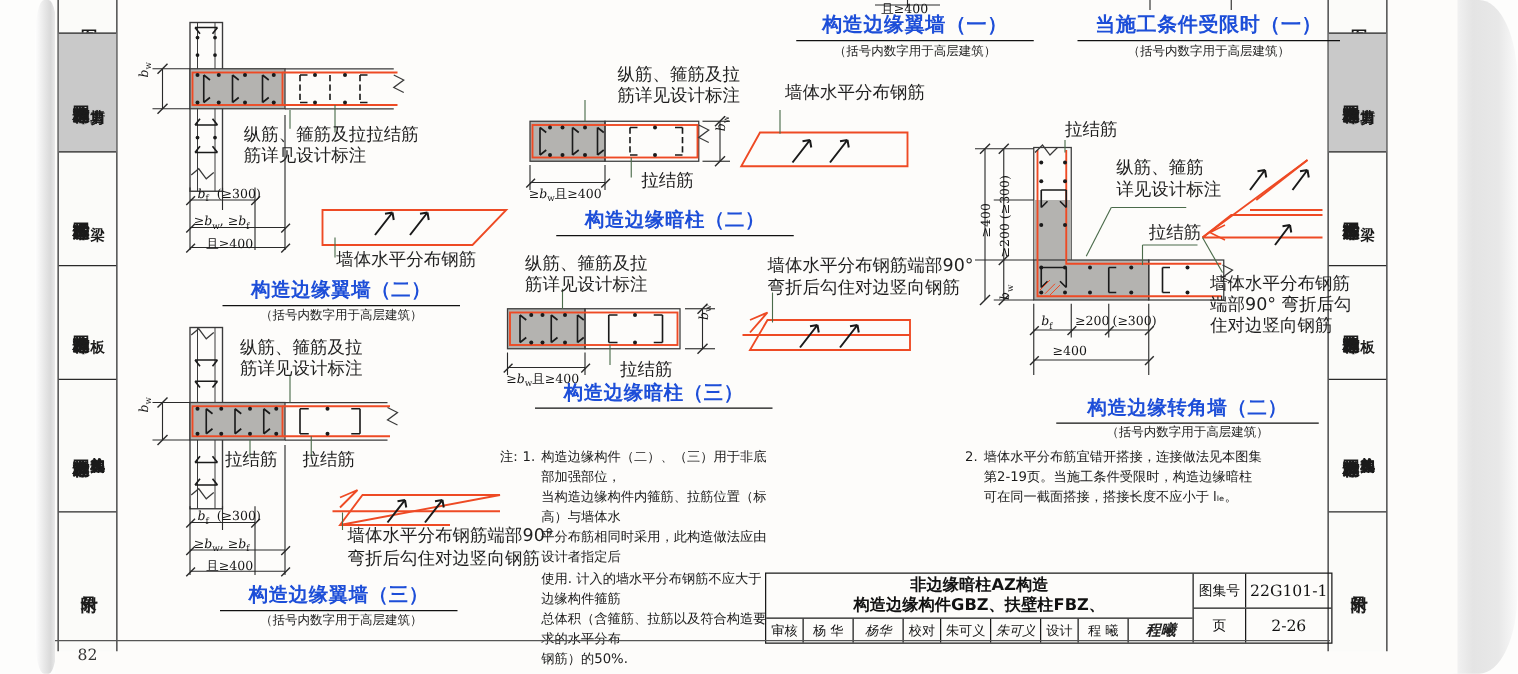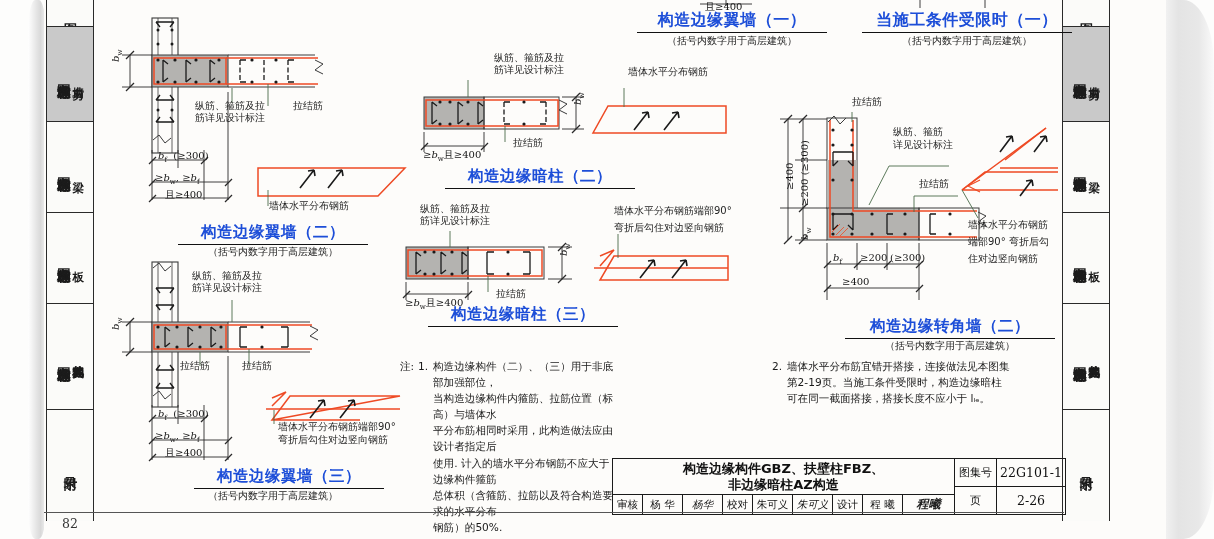--- a/index.html
+++ b/index.html
@@ -26,21 +26,21 @@
        border-bottom:1.4px solid #2a2a2a;
        display:flex;align-items:center;justify-content:center;gap:1px;
        color:#1b1b1b;}
   .tab.active{background:#c9c9c9;border-top:1.4px solid #2a2a2a;}
   .tab .vtxt{writing-mode:vertical-rl;text-orientation:upright;
        font-size:13.5px;line-height:1.02;letter-spacing:0px;
        font-family:"DejaVu Sans","Liberation Sans",sans-serif;font-weight:600;}
   .tab .vtxt.sub{font-size:11.5px;align-self:center;padding-top:8px;}
   .tab.top-partial{border-bottom:none;}
   .tab.appendix .vtxt{font-size:13.5px;}
-  .lbl{position:absolute;font-size:10px;line-height:1.22;white-space:pre;
+  .lbl{position:absolute;font-size:14px;line-height:1.22;white-space:pre;
        font-family:"DejaVu Sans","Liberation Sans",sans-serif;color:#1f1f1f;}
   .dim{position:absolute;font-size:10px;white-space:pre;color:#141414;
        font-family:"DejaVu Serif","Liberation Serif",serif;}
   .dim i{font-style:italic;}
   .dim sub{font-size:7px;}
   .title{position:absolute;text-align:center;color:#1d4ed8;
          font-family:"DejaVu Sans","Liberation Sans",sans-serif;
          font-weight:700;font-size:15.5px;letter-spacing:.5px;
          border-bottom:1.6px solid #111;padding-bottom:1px;white-space:nowrap;}
   .subtitle{position:absolute;text-align:center;color:#222;font-size:10px;
@@ -550,21 +550,21 @@
   <div class="lbl" style="left:192px;top:270px;">纵筋、箍筋及拉
 筋详见设计标注</div>
   <div class="lbl" style="left:180px;top:360px;">拉结筋</div>
   <div class="lbl" style="left:242px;top:360px;">拉结筋</div>
   <div class="lbl" style="left:278px;top:420px;line-height:1.3;">墙体水平分布钢筋端部90°
 弯折后勾住对边竖向钢筋</div>
   <div class="dim" style="left:110px;top:330px;transform:rotate(-90deg);transform-origin:left top;"><i>b</i><sub>w</sub></div>
   <div class="dim" style="left:158px;top:408px;"><i>b</i><sub>f</sub>&nbsp;&nbsp;(≥300)</div>
   <div class="dim" style="left:155px;top:430px;">≥<i>b</i><sub>w</sub>, ≥<i>b</i><sub>f</sub></div>
   <div class="dim" style="left:165px;top:446px;">且≥400</div>
-  <div class="title" style="left:194px;top:466px;width:190px;">构造边缘翼墙（三）</div>
+  <div class="title" style="left:176px;top:466px;width:190px;">构造边缘翼墙（三）</div>
   <div class="subtitle" style="left:178px;top:489px;width:190px;">（括号内数字用于高层建筑）</div>
 
   <div class="lbl" style="left:494px;top:52px;">纵筋、箍筋及拉
 筋详见设计标注</div>
   <div class="lbl" style="left:513px;top:137px;">拉结筋</div>
   <div class="lbl" style="left:628px;top:66px;">墙体水平分布钢筋</div>
   <div class="dim" style="left:423px;top:148px;">≥<i>b</i><sub>w</sub>且≥400</div>
   <div class="dim" style="left:572px;top:105px;transform:rotate(-90deg);transform-origin:left top;"><i>b</i><sub>w</sub></div>
   <div class="title" style="left:445px;top:166px;width:190px;">构造边缘暗柱（二）</div>
 
@@ -624,22 +624,22 @@
         <span class="hang">第2-19页。当施工条件受限时，构造边缘暗柱</span>
         <span class="hang">可在同一截面搭接，搭接长度不应小于 lₗₑ。</span>
       </span>
     </div>
   </div>
 
   <div class="tblock">
     <div class="tb-main">
       <div class="tb-name">
         <div>
+          <div>非边缘暗柱AZ构造</div>
           <div>构造边缘构件GBZ、扶壁柱FBZ、</div>
-          <div>非边缘暗柱AZ构造</div>
         </div>
       </div>
       <div class="tb-sign">
         <div class="sg k">审核</div>
         <div class="sg v">杨 华</div>
         <div class="sg v" style="font-style:italic;font-family:'DejaVu Serif',serif;">杨华</div>
         <div class="sg k">校对</div>
         <div class="sg v">朱可义</div>
         <div class="sg v" style="font-style:italic;font-family:'DejaVu Serif',serif;">朱可义</div>
         <div class="sg k">设计</div>

